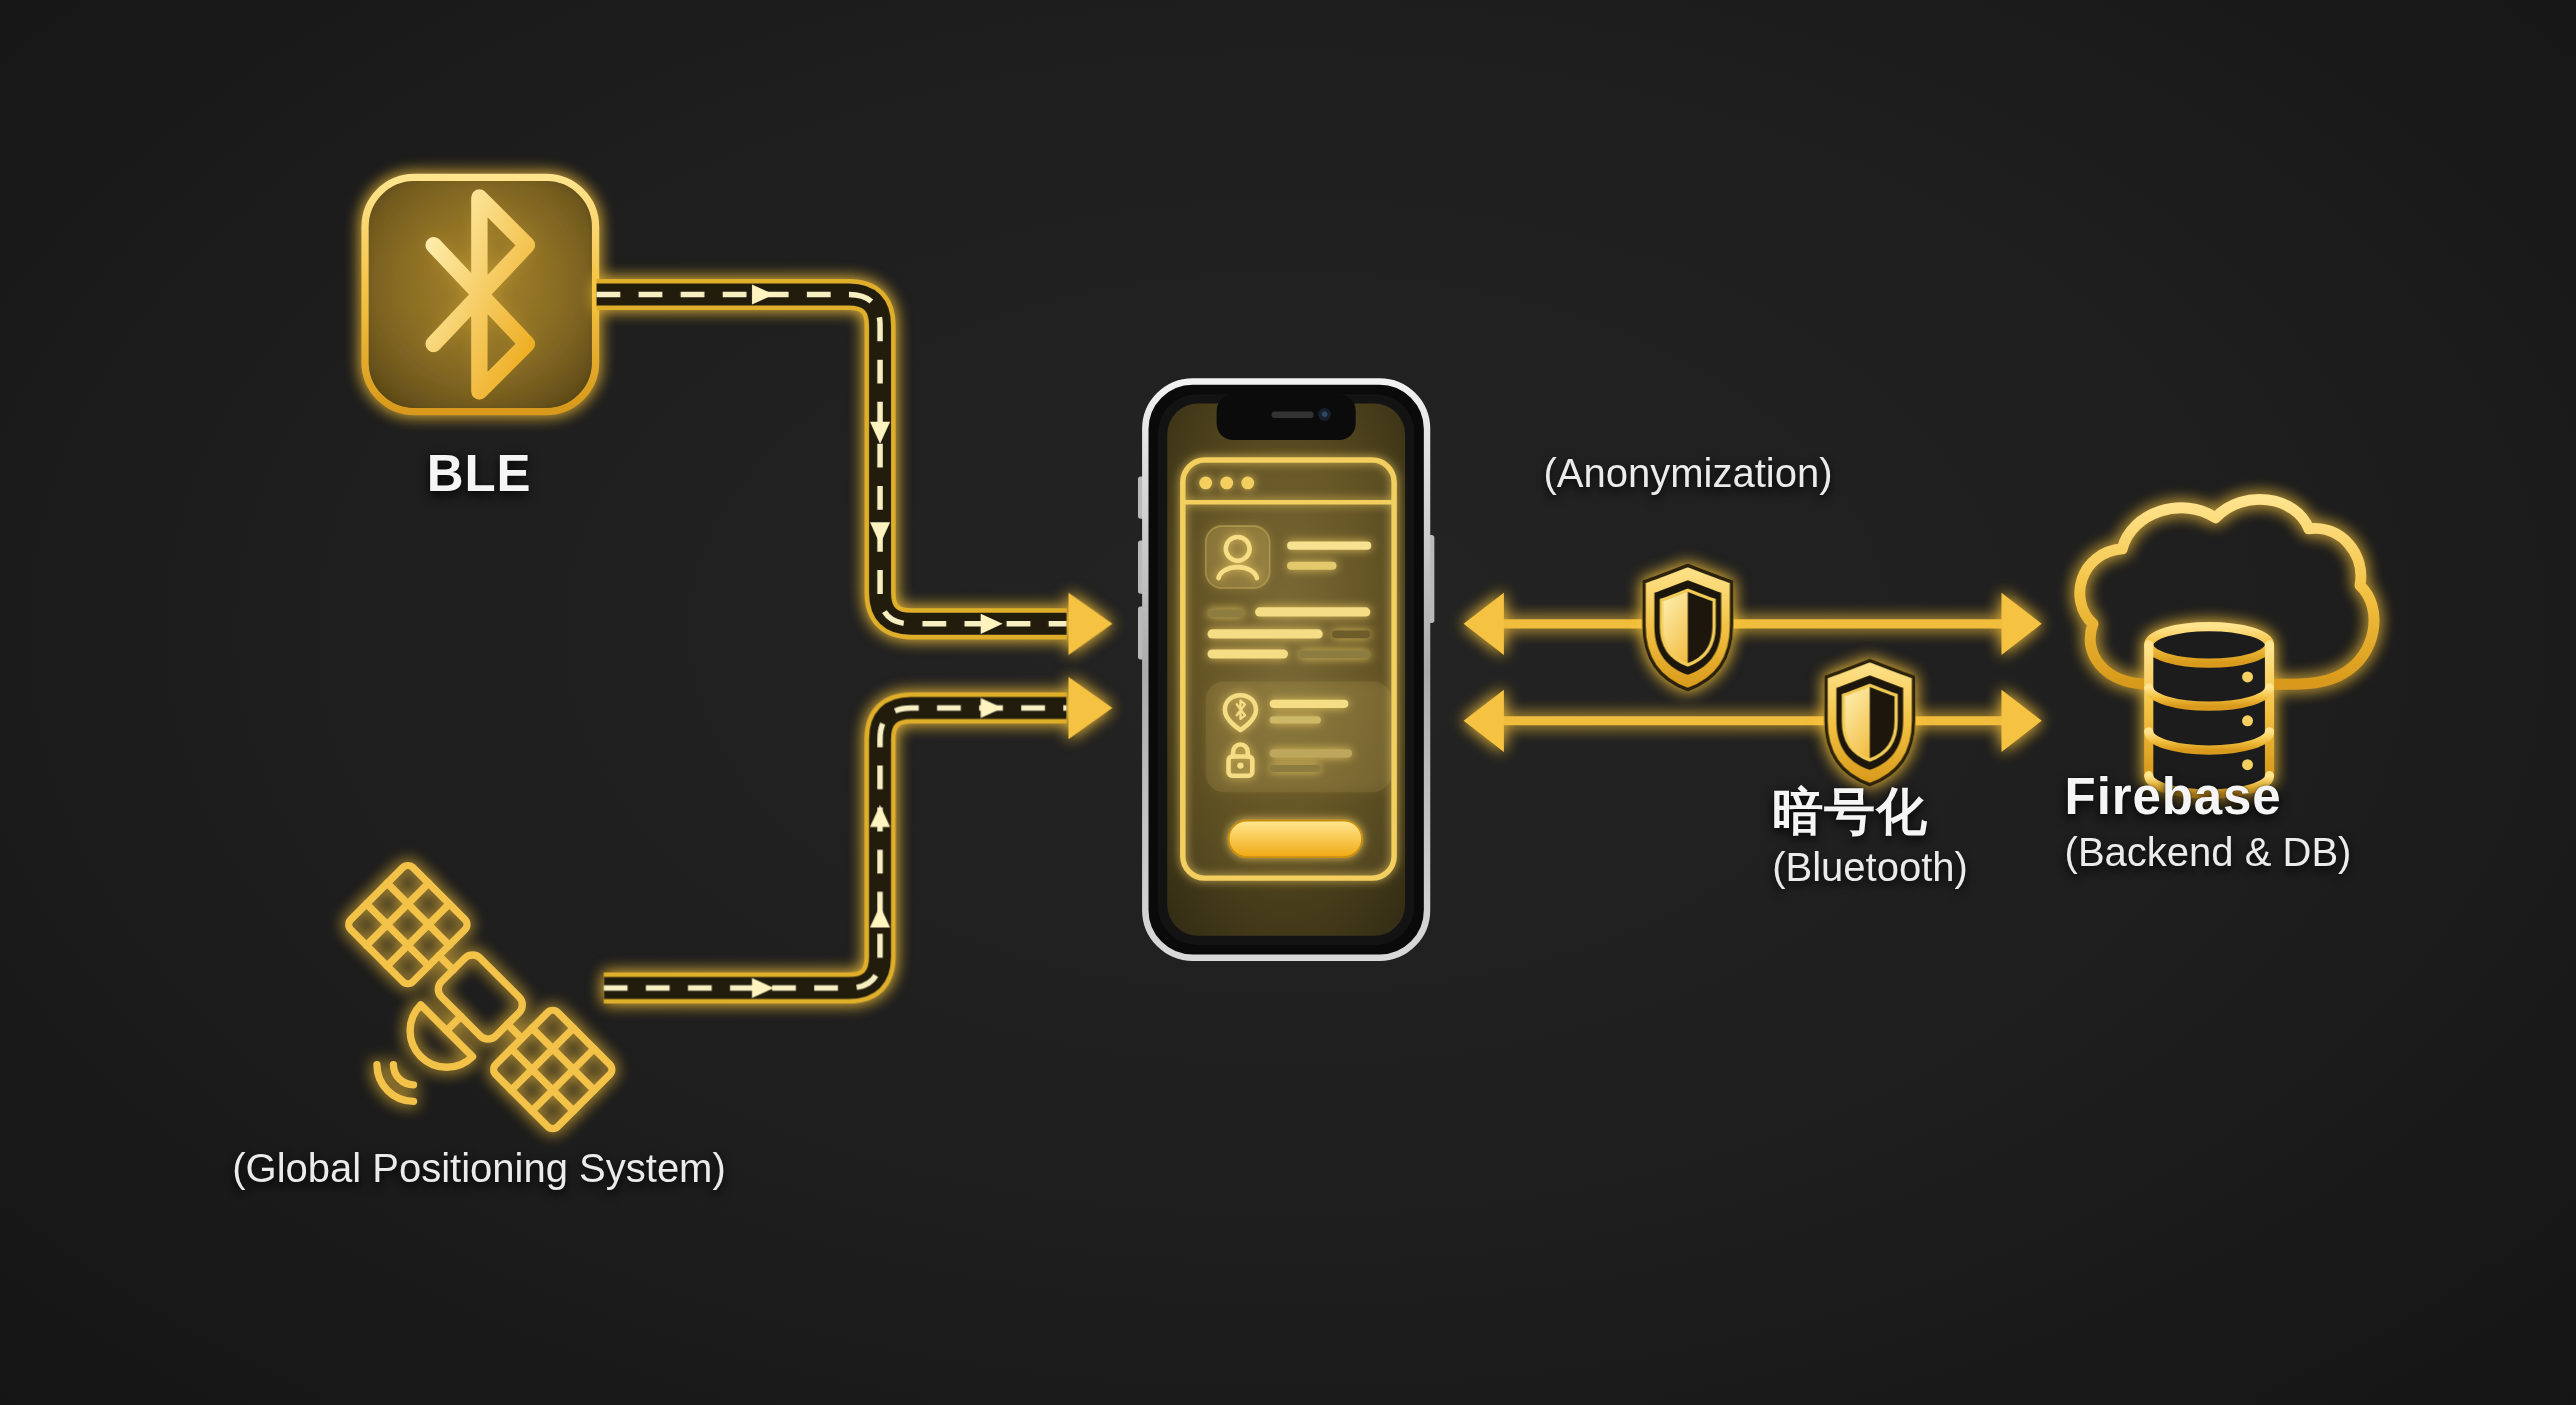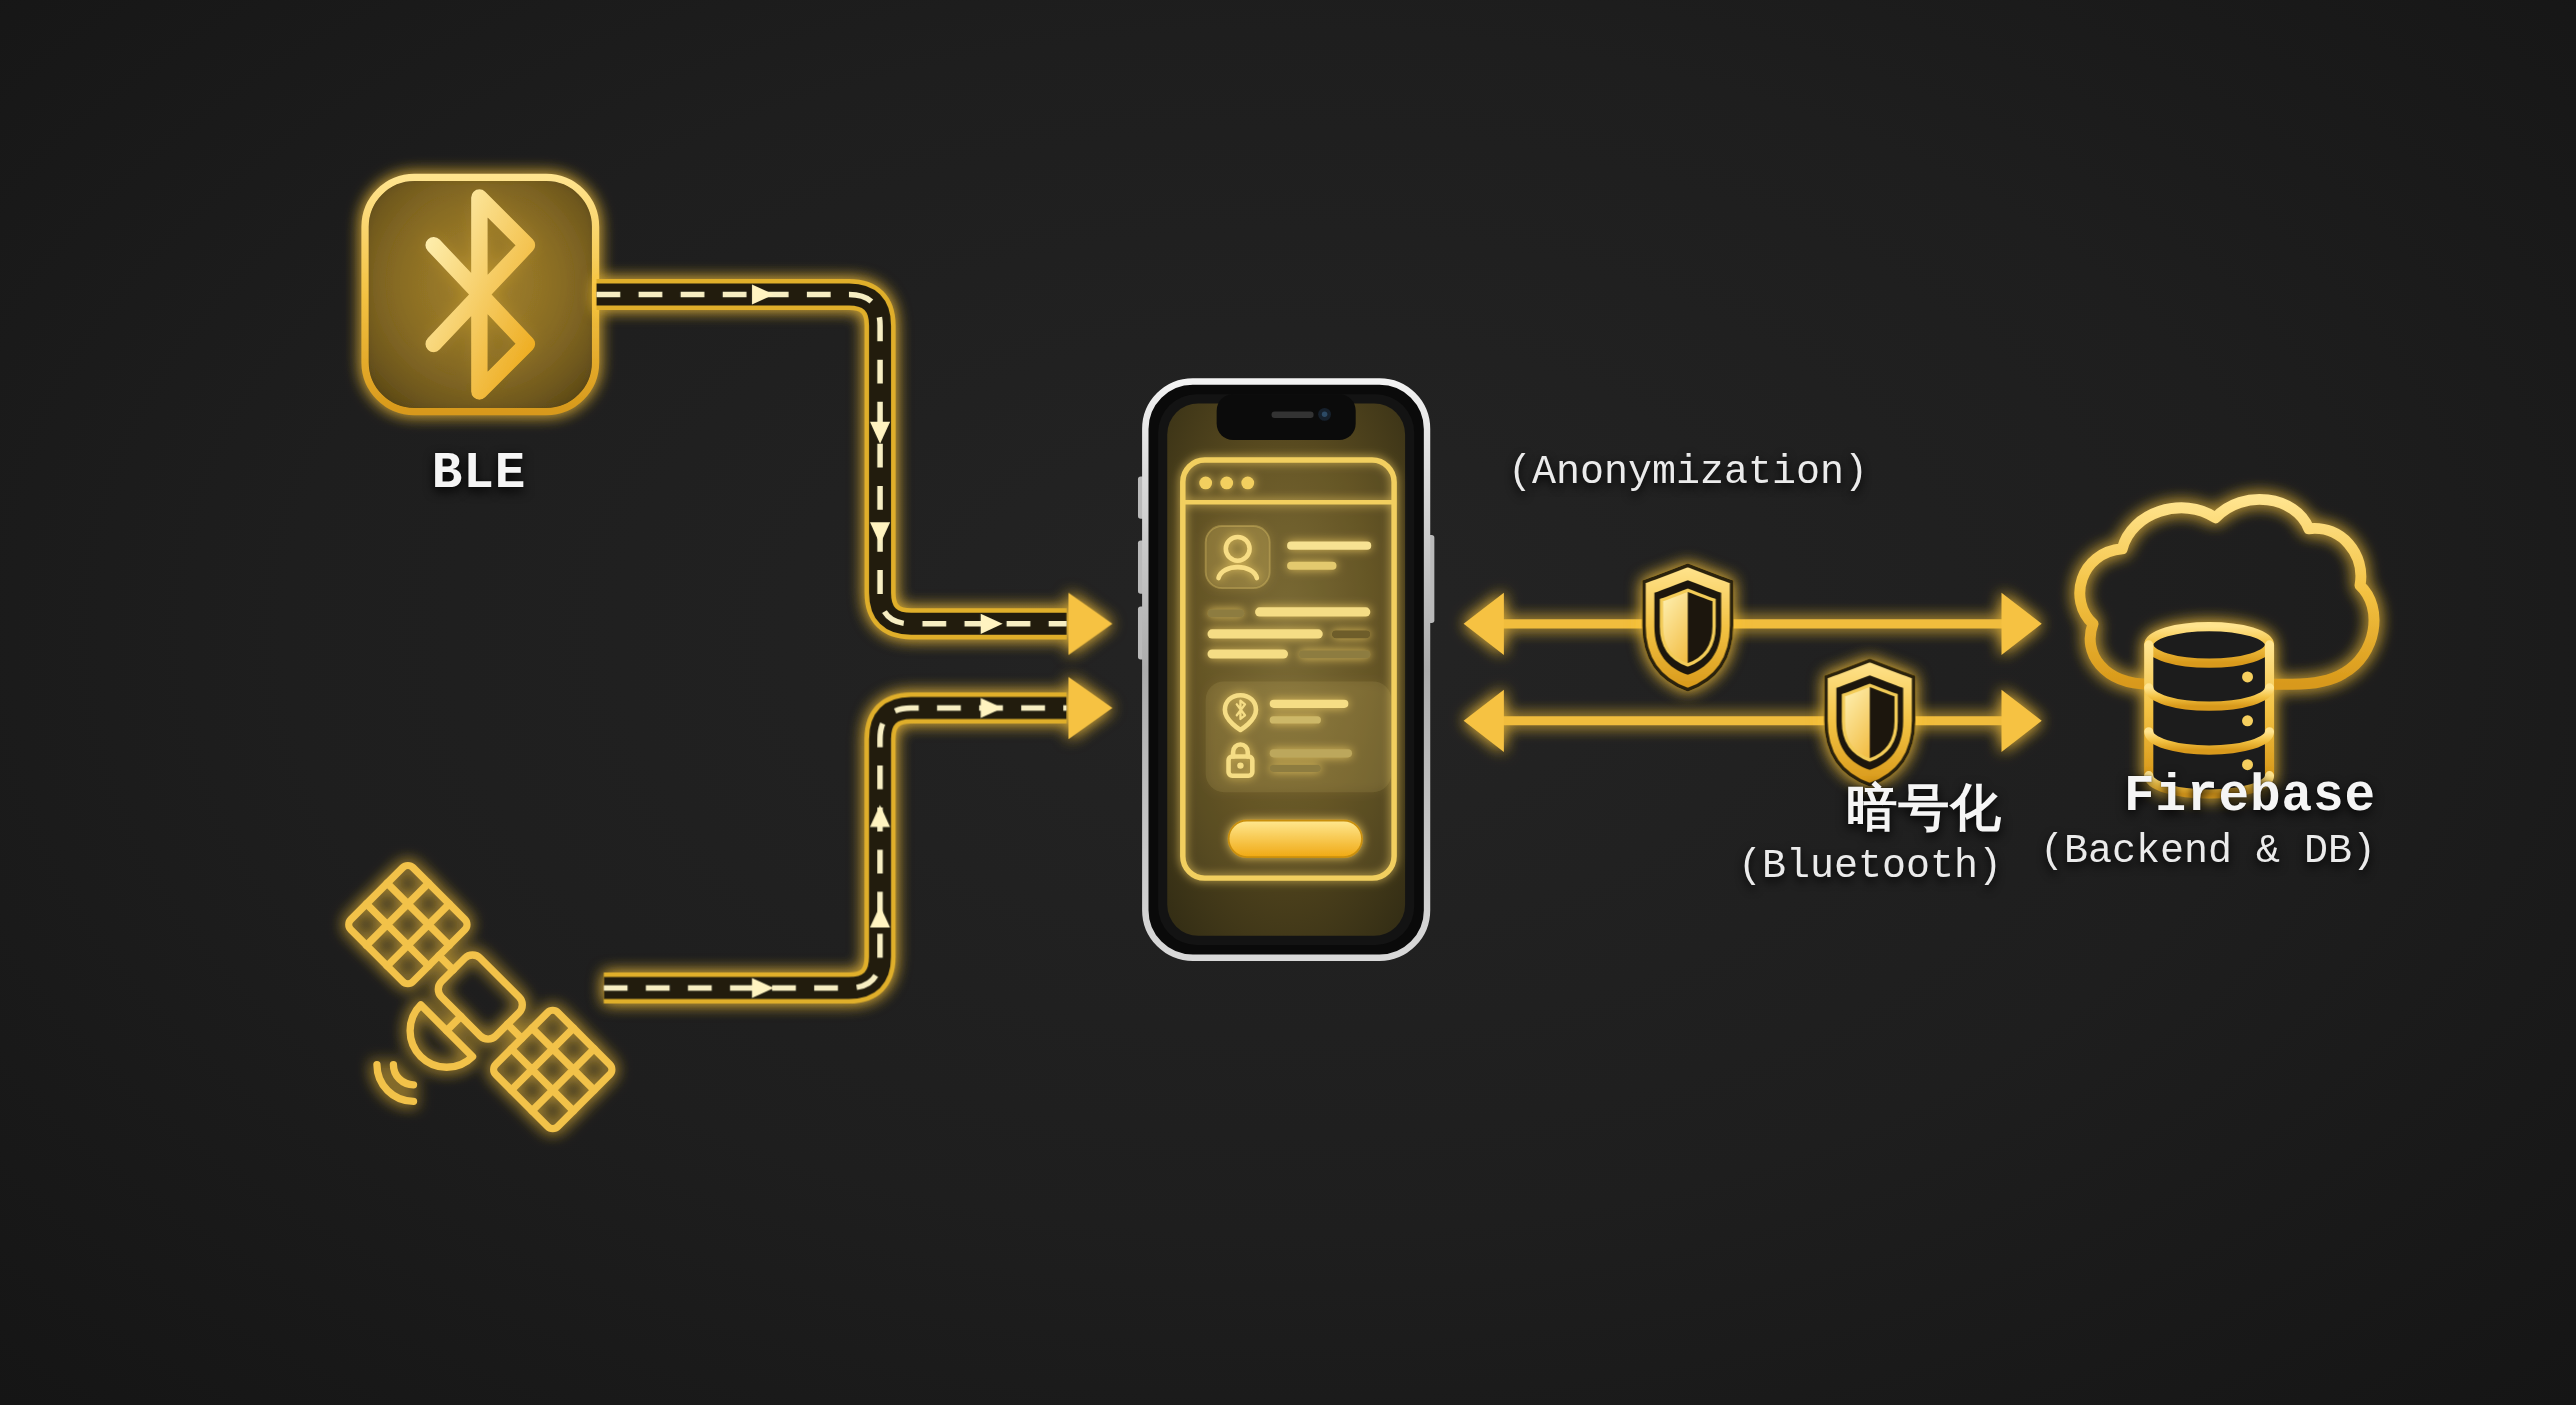--- a/index.html
+++ b/index.html
@@ -2,21 +2,21 @@
 <html style="font-size:14.6px"><head>
 <meta charset="utf-8">
 <style>
   html,body { margin:0; padding:0; background:#101010; }
   .canvas {
     position:relative; width:2576px; height:1405px; overflow:hidden;
     background: radial-gradient(ellipse at 50% 45%, #242424 0%, #1e1e1e 55%, #151515 100%);
     font-family:"Liberation Sans", sans-serif;
   }
   .scene-svg { position:absolute; left:0; top:0; }
-  .label { position:absolute; transform:translateX(-50%); text-align:right; white-space:nowrap;font-family:Liberation Mono, monospace; }
+  .label { position:absolute; transform:translateX(-50%); text-align:left; white-space:nowrap; }
   .title {
     font-size:51px; font-weight:bold; color:#f5f5f5; line-height:1.15; letter-spacing:0.9px;
     text-shadow:0 3.7px 11px rgba(0,0,0,.95), 0 0 1.8px rgba(0,0,0,.6);
   }
   .subtitle {
     font-size:40px; color:#ebebeb; line-height:1.25;
     text-shadow:0 3.7px 9.1px rgba(0,0,0,.95);
   }
 </style>
 </head>
@@ -217,20 +217,21 @@
       <rect x="1343" y="897" width="146" height="40" rx="20" fill="url(#gPill)" stroke="#c98f0e" stroke-width="2"></rect>
     </g>
   </g>
 </svg>
 
 <div class="label" style="left:479px; top:445px">
   <div class="title">BLE</div>
 </div>
 
 <div class="label" style="left:479px; top:1143px">
+  <div class="subtitle">(Global Positioning System)</div>
 </div>
 
 <div class="label" style="left:1284px; top:1006px">
 </div>
 
 <div class="label" style="left:1688px; top:448px">
   <div class="subtitle">(Anonymization)</div>
 </div>
 
 <div class="label" style="left:1870px; top:783px">

